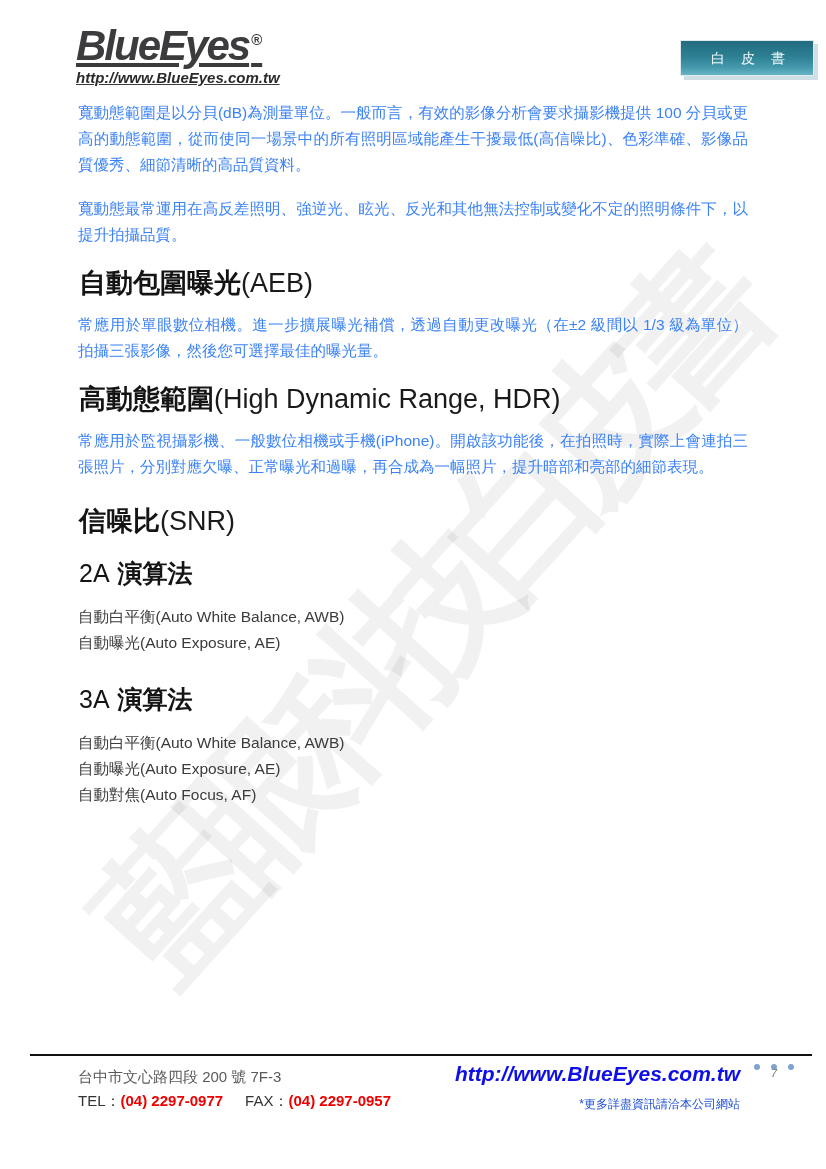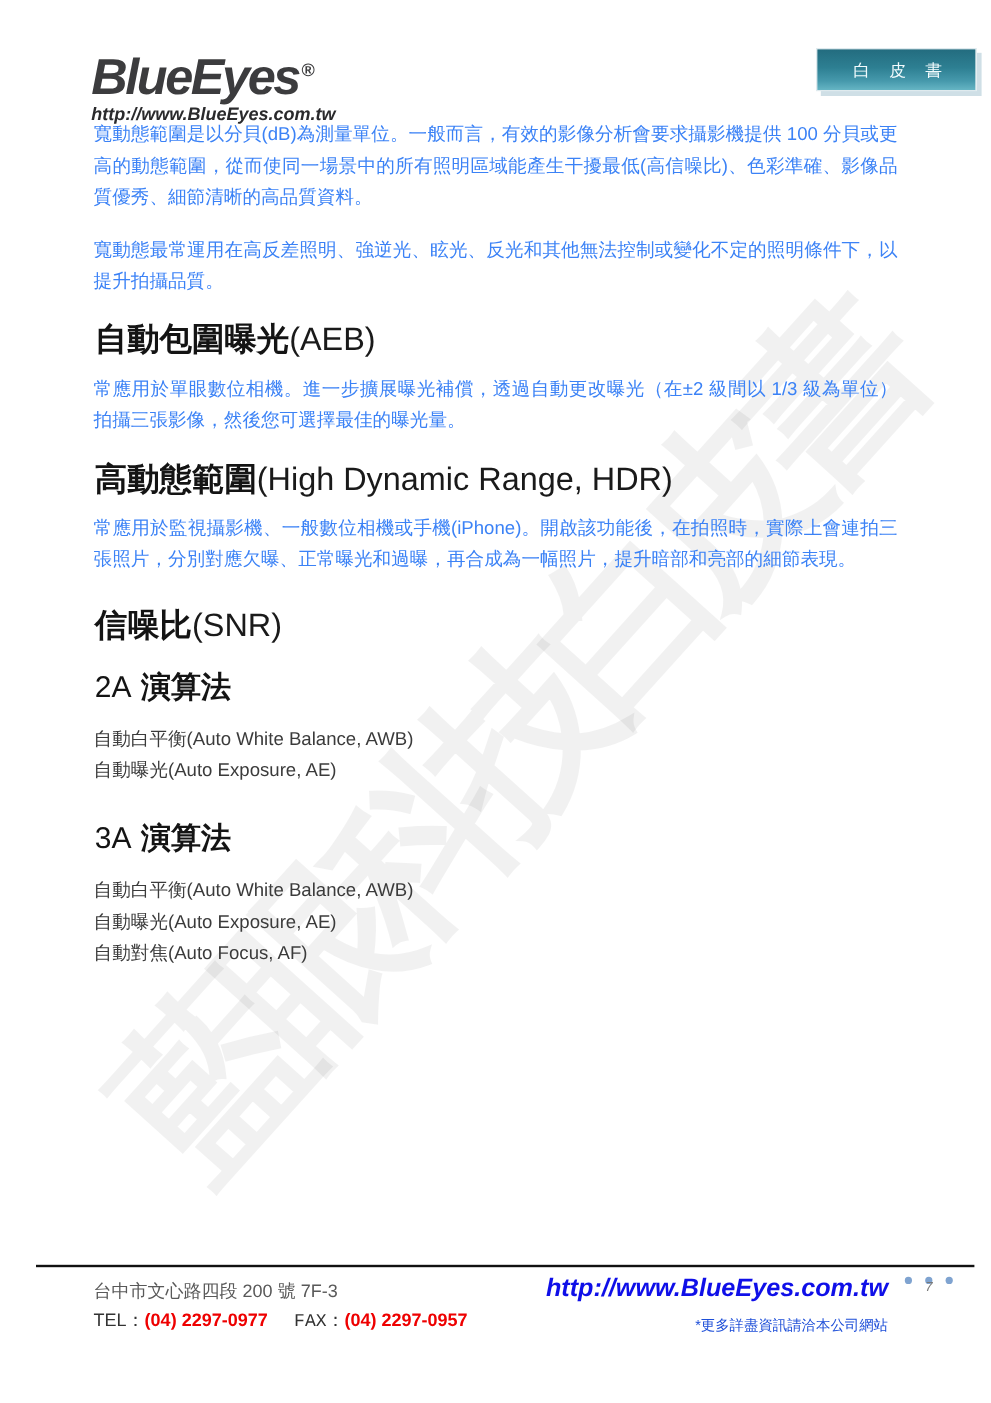--- a/index.html
+++ b/index.html
@@ -14,21 +14,21 @@
   .watermark {
     position:absolute; left:430px; top:620px; z-index:0;
     transform:translate(-50%,-50%) rotate(-48deg);
     font-size:150px; font-weight:bold; letter-spacing:-22px;
     color:rgba(0,0,0,0.055); white-space:nowrap; pointer-events:none;
     user-select:none;
   }
 
   
   .header { position:absolute; top:0; left:0; right:0; height:95px; z-index:2; }
-  .logo { position:absolute; left:76px; top:38px; }
+  .logo { position:absolute; left:76px; top:19px;text-decoration:underline; }
   .logo-text {
     font-weight:bold; font-style:italic; font-size:42px; line-height:42px;
     letter-spacing:-2px; color:#3c3c3e;
   }
   .logo-reg { font-size:15px; vertical-align:super; letter-spacing:0; margin-left:2px; }
   .logo-url {
     margin-top:2px; font-weight:bold; font-style:italic; font-size:15px;
     color:#2a2a2c; letter-spacing:0;
   }
   .badge {
@@ -57,21 +57,21 @@
   .algo-list .algo-item { font-size:15.5px; line-height:26px; color:#3b3b3b; }
 
   
   .footer { position:absolute; left:0; right:0; top:1054px; z-index:2; }
   .footer-rule { margin:0 14px 0 30px; border:none; border-top:2px solid #111; height:0; }
   .footer-left { position:absolute; left:78px; top:8px; }
   .company { font-size:24px; font-weight:bold; color:#111; line-height:30px; }
   .address { margin-top:5px; font-size:15px; color:#595959; line-height:20px; }
   .telfax { margin-top:4px; font-size:15px; line-height:20px; color:#333; }
   .telfax .num { color:#ee0000; font-weight:bold;margin-top:13px; }
-  .telfax .fax-label { margin-left:22px;font-family:Liberation Mono, monospace; }
+  .telfax .fax-label { margin-left:22px; }
   .footer-right { position:absolute; right:30px; top:8px; text-align:right; }
   .url-row { display:flex; align-items:flex-start; justify-content:flex-end; gap:12px; }
   .site-url {
     font-size:21px; font-weight:bold; font-style:italic; color:#0f0fe8;
     text-decoration:none; line-height:24px;
   }
   .page-indicator { width:44px; position:relative; padding-top:2px; }
   .page-dots { display:flex; justify-content:space-between; padding:0 2px; }
   .page-dots .dot { width:6px; height:6px; border-radius:50%; background:#7fa3d0; }
   .page-num { font-size:11px; font-style:italic; color:#777; text-align:center; margin-top:-3px; }

